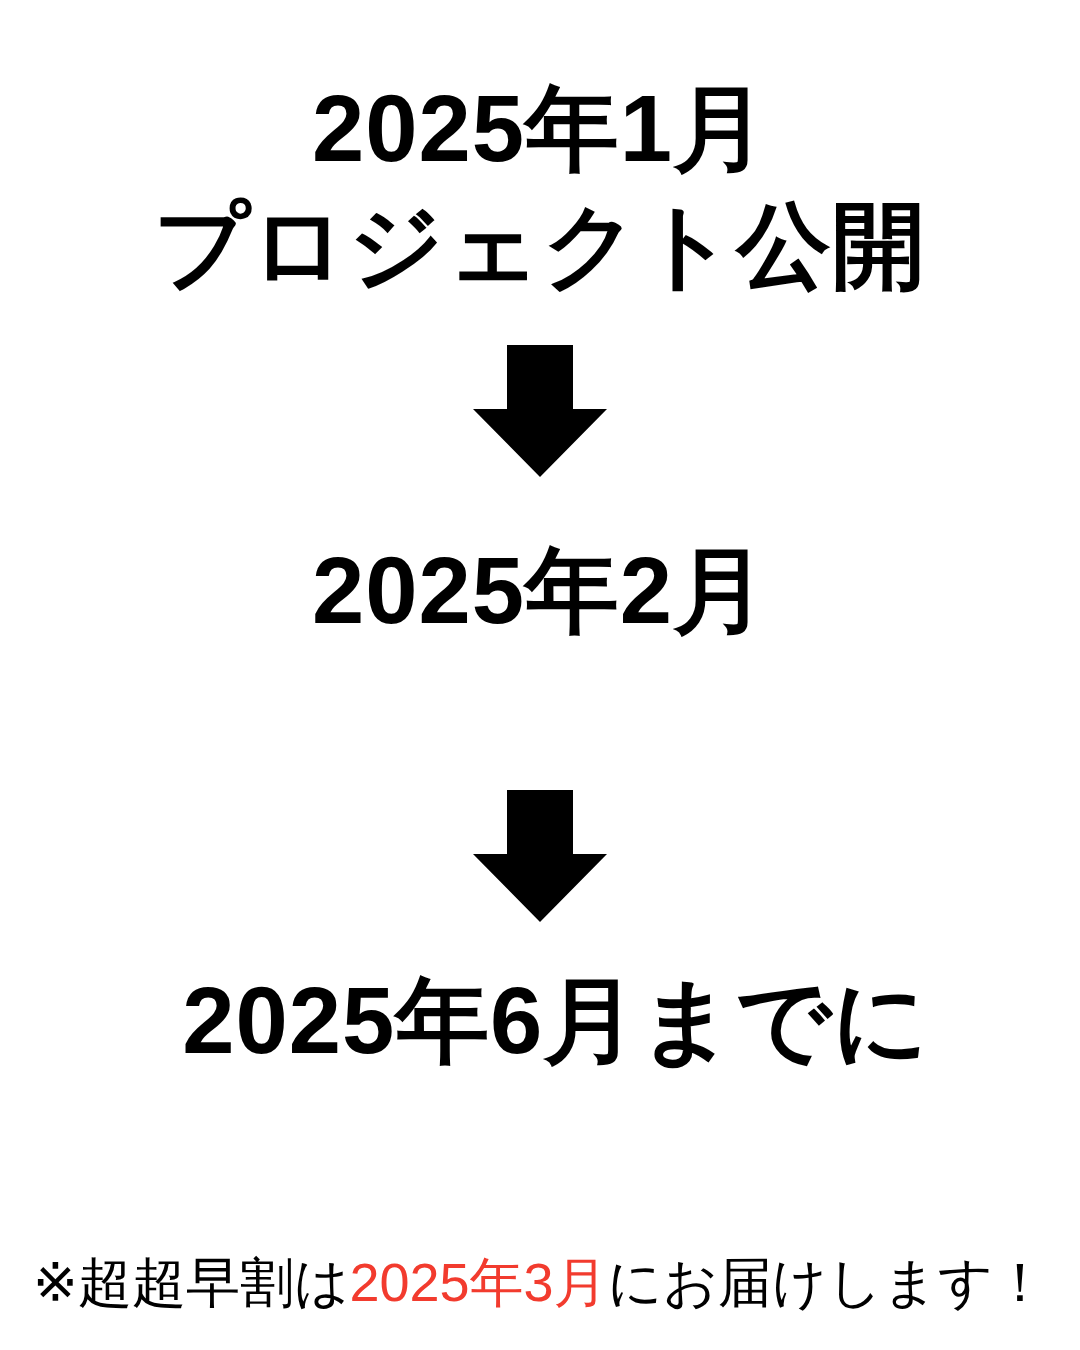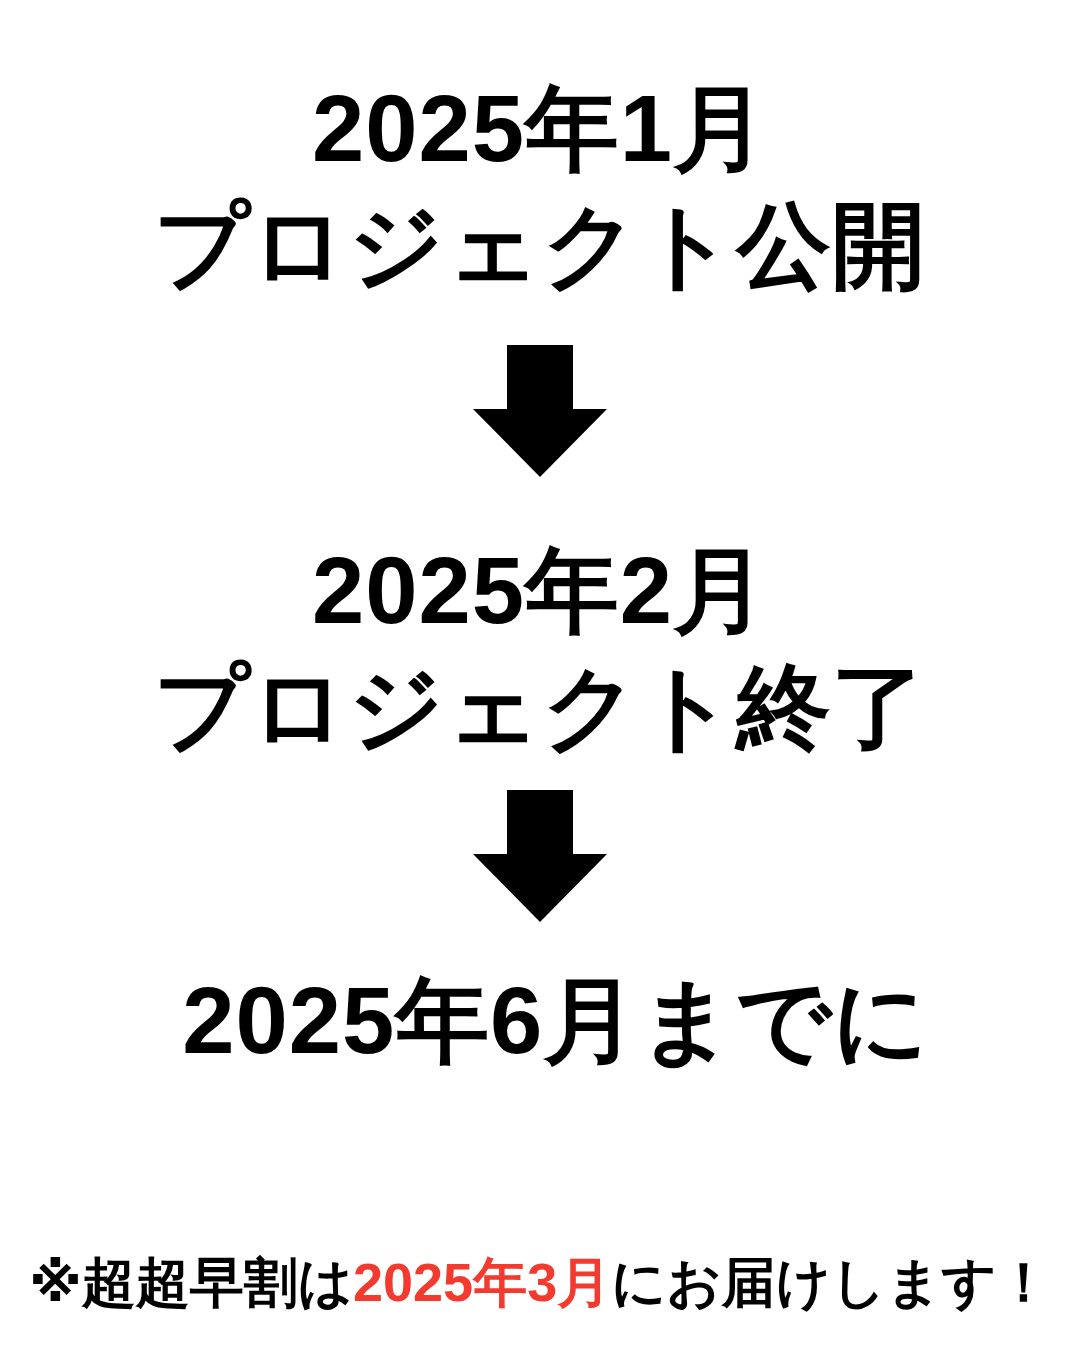--- a/index.html
+++ b/index.html
@@ -34,21 +34,21 @@
     width: 100%;
     text-align: center;
   }
   .arrow-wrap svg { display: inline-block; }
   .note {
     position: absolute;
     left: 0;
     width: 100%;
     text-align: center;
     color: #000000;
-    font-weight: 700;
+    font-weight: 400;
     font-size: 54px;
     line-height: 80px;
     white-space: nowrap;
   }
   .note .highlight { color: #f23b2e; }
   
   #step-1 { top: 70px; }
   #arrow-1 { top: 345px; }
   #step-2 { top: 532px; }
   #arrow-2 { top: 790px; }
@@ -66,21 +66,20 @@
   </div>
 
   <div class="arrow-wrap" id="arrow-1">
     <svg width="134" height="132" viewBox="0 0 134 132" aria-hidden="true">
       <path d="M34 0 H100 V64 H134 L67 132 L0 64 H34 Z" fill="#000000"></path>
     </svg>
   </div>
 
   <div class="step" id="step-2">
     <span class="line">2025年2月</span>
-    <span class="line">プロジェクト終了</span>
   </div>
 
   <div class="arrow-wrap" id="arrow-2">
     <svg width="134" height="132" viewBox="0 0 134 132" aria-hidden="true">
       <path d="M34 0 H100 V64 H134 L67 132 L0 64 H34 Z" fill="#000000"></path>
     </svg>
   </div>
 
   <div class="step" id="step-3">
     <span class="line">2025年6月までに</span>

